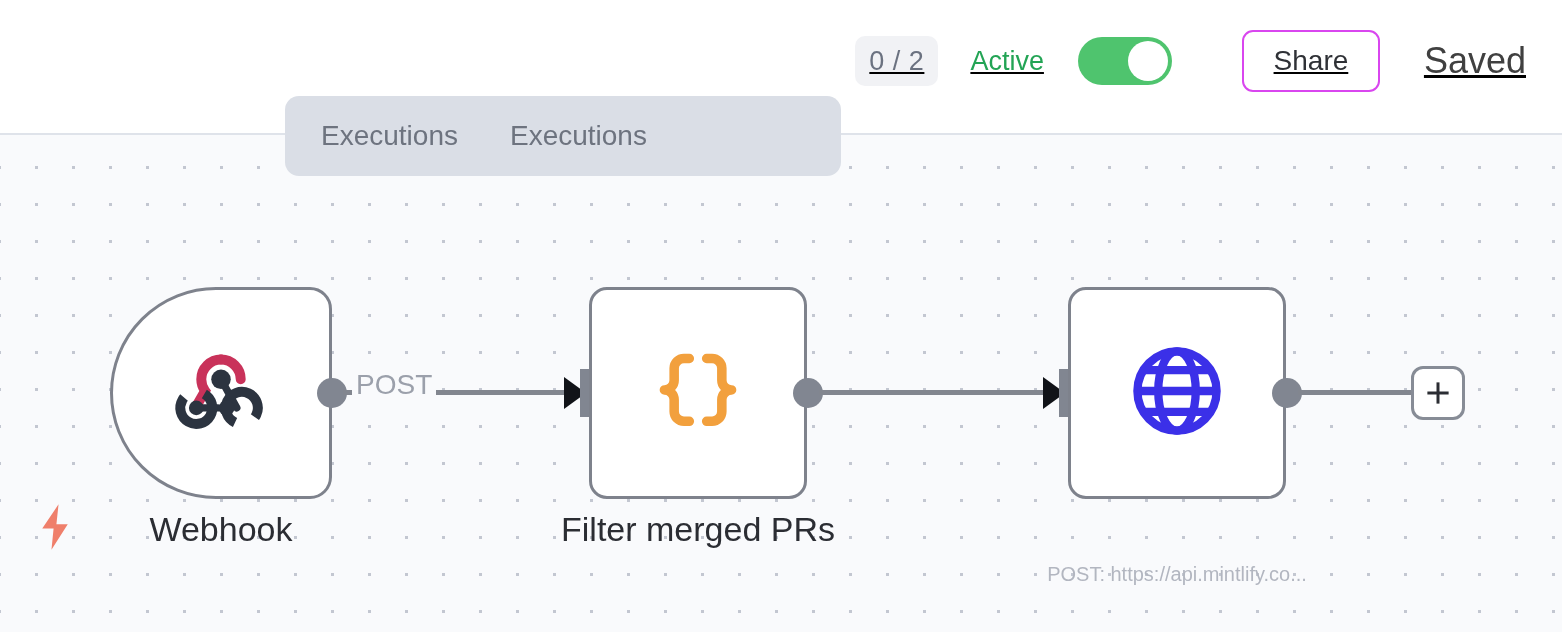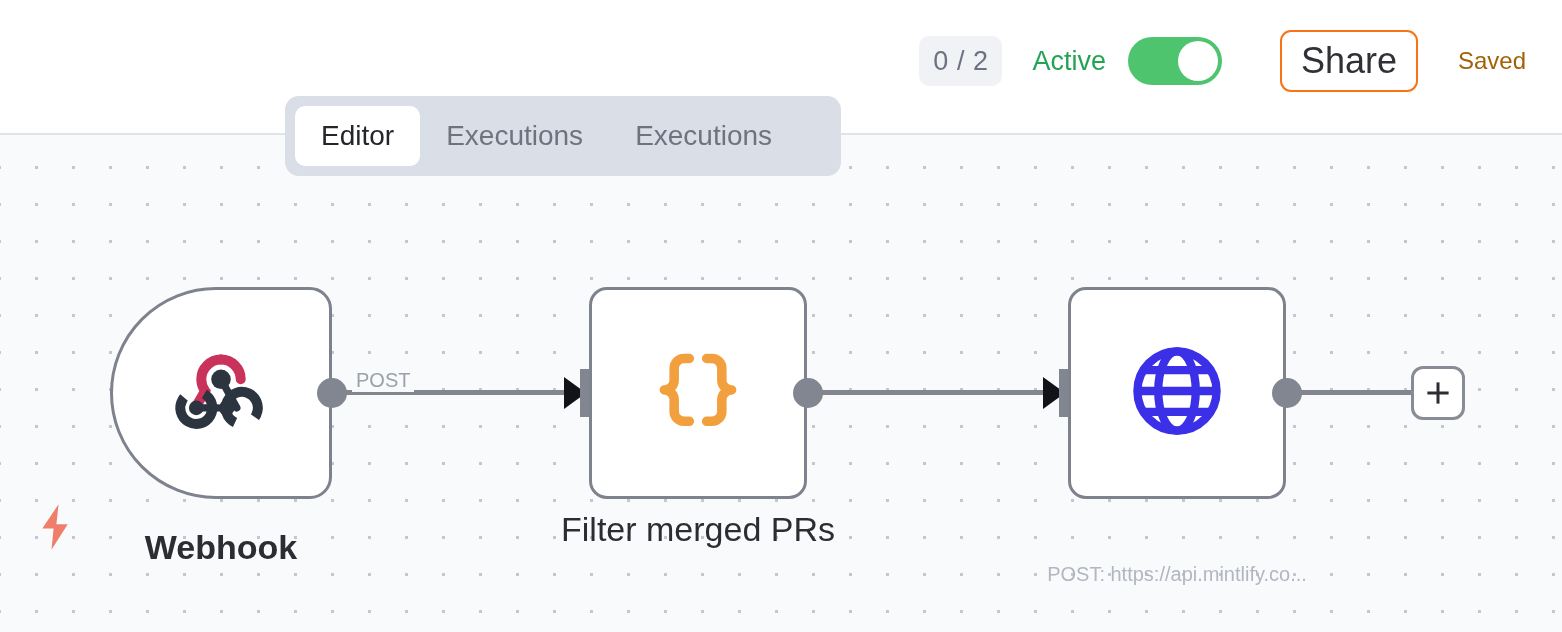--- a/index.html
+++ b/index.html
@@ -27,38 +27,39 @@
     height: 133px;
     background: #ffffff;
     z-index: 30;
   }
   .header-right {
     position: absolute;
     right: 36px;
     top: 28px;
     display: flex;
     align-items: center;
-    gap: 0;
+    gap: 12px;
     height: 66px;
+    text-decoration: underline;
   }
   .run-badge {
     display: flex;
     align-items: center;
     justify-content: center;
     min-width: 80px;
     height: 50px;
     padding: 0 14px;
     background: #f1f2f5;
     border-radius: 10px;
     color: #6b7280;
     font-size: 27px;
     letter-spacing: 0.5px;
   }
   .active-label {
-    margin-left: 30px;
+    margin-left: 20px;
     color: #23a455;
     font-size: 27px;
   }
   .toggle {
     margin-left: 22px;
     width: 94px;
     height: 48px;
     border-radius: 24px;
     background: #4fc46e;
     position: relative;
@@ -71,35 +72,35 @@
     right: 4px;
     width: 40px;
     height: 40px;
     border-radius: 50%;
     background: #ffffff;
   }
   .share-btn {
     margin-left: 58px;
     width: 138px;
     height: 62px;
-    border: 2px solid #f97316;
+    border: 2px solid #d946ef;
     border-radius: 11px;
     background: #ffffff;
     color: #2f3136;
-    font-size: 36px;
+    font-size: 28px;
     font-family: "Liberation Sans", sans-serif;
     cursor: pointer;
     display: flex;
     align-items: center;
     justify-content: center;
   }
   .saved-label {
-    margin-left: 40px;
-    color: #a16207;
-    font-size: 24px;
+    margin-left: 32px;
+    color: #404040;
+    font-size: 36px;
   }
 
   
   .tabbar {
     position: absolute;
     left: 285px;
     top: 96px;
     width: 556px;
     height: 80px;
     background: #dadee6;
@@ -219,21 +220,21 @@
   .wire {
     position: absolute;
     height: 5px;
     background: #82868f;
     top: 255px;
   }
   .wire-label {
     position: absolute;
     top: 234px;
     color: #9ba0ab;
-    font-size: 20px;
+    font-size: 28px;
     background: #f9fafc;
     padding: 0 4px;
   }
 
   
   .caption {
     position: absolute;
     text-align: center;
     color: #2b2d33;
     font-size: 34px;
@@ -280,21 +281,20 @@
         <div class="knob"></div>
       </div>
 
       <button class="share-btn">Share</button>
 
       <div class="saved-label">Saved</div>
     </div>
   </div>
 
   <div class="tabbar">
-    <button class="tab active">Editor</button>
     <button class="tab">Executions</button>
     <button class="tab">Executions</button>
   </div>
 
   <div class="canvas">
     <div class="flow">
 
       <div class="bolt">
         <svg width="34" height="54" viewBox="0 0 24 34" aria-hidden="true">
           <path d="M14.5 1 L3 18 L11 18 L9.5 33 L21 15 L13 15 Z" fill="#ef7f6b"></path>
@@ -314,21 +314,21 @@
             <circle cx="33.6" cy="31.8" r="7.4" fill="none" stroke="#2c3440" stroke-width="4.6" stroke-dasharray="36 12" transform="rotate(115 33.6 31.8)"></circle>
             <circle cx="26.6" cy="31.8" r="3.6" fill="#2c3440"></circle>
           </svg>
         </span>
       </div>
       <div class="out-dot" style="left:317px;"></div>
       <div class="wire" style="left:343px; width:242px;"></div>
       <div class="wire-label" style="left:352px;">POST</div>
       <div class="in-arrow" style="left:564px;"></div>
       <div class="in-port" style="left:580px;"></div>
-      <div class="caption" style="left:110px; top:393px; width:222px;font-weight:bold;">Webhook</div>
+      <div class="caption" style="left:110px; top:375px; width:222px;">Webhook</div>
 
       <div class="node node-filter">
         <span>
           <svg width="104" height="104" viewBox="0 0 48 48" aria-hidden="true">
             <path d="M20 9 h-2.5 a4.5 4.5 0 0 0 -4.5 4.5 v5.5 a4.5 4.5 0 0 1 -4.5 4.5
                      a4.5 4.5 0 0 1 4.5 4.5 v5.5 a4.5 4.5 0 0 0 4.5 4.5 h2.5" fill="none" stroke="#f2a03d" stroke-width="4.4" stroke-linecap="round" stroke-linejoin="round"></path>
             <path d="M28 9 h2.5 a4.5 4.5 0 0 1 4.5 4.5 v5.5 a4.5 4.5 0 0 0 4.5 4.5
                      a4.5 4.5 0 0 0 -4.5 4.5 v5.5 a4.5 4.5 0 0 1 -4.5 4.5 h-2.5" fill="none" stroke="#f2a03d" stroke-width="4.4" stroke-linecap="round" stroke-linejoin="round"></path>
           </svg>
         </span>

